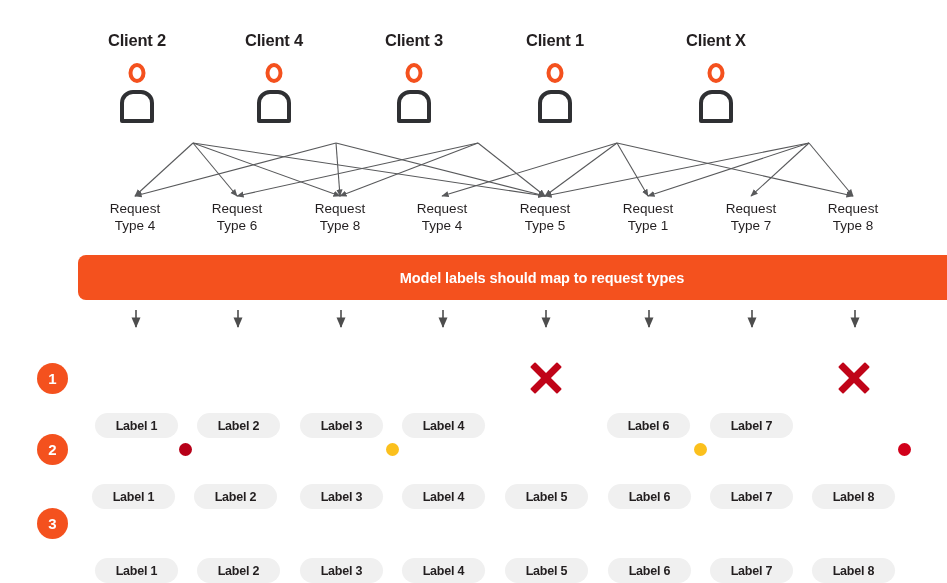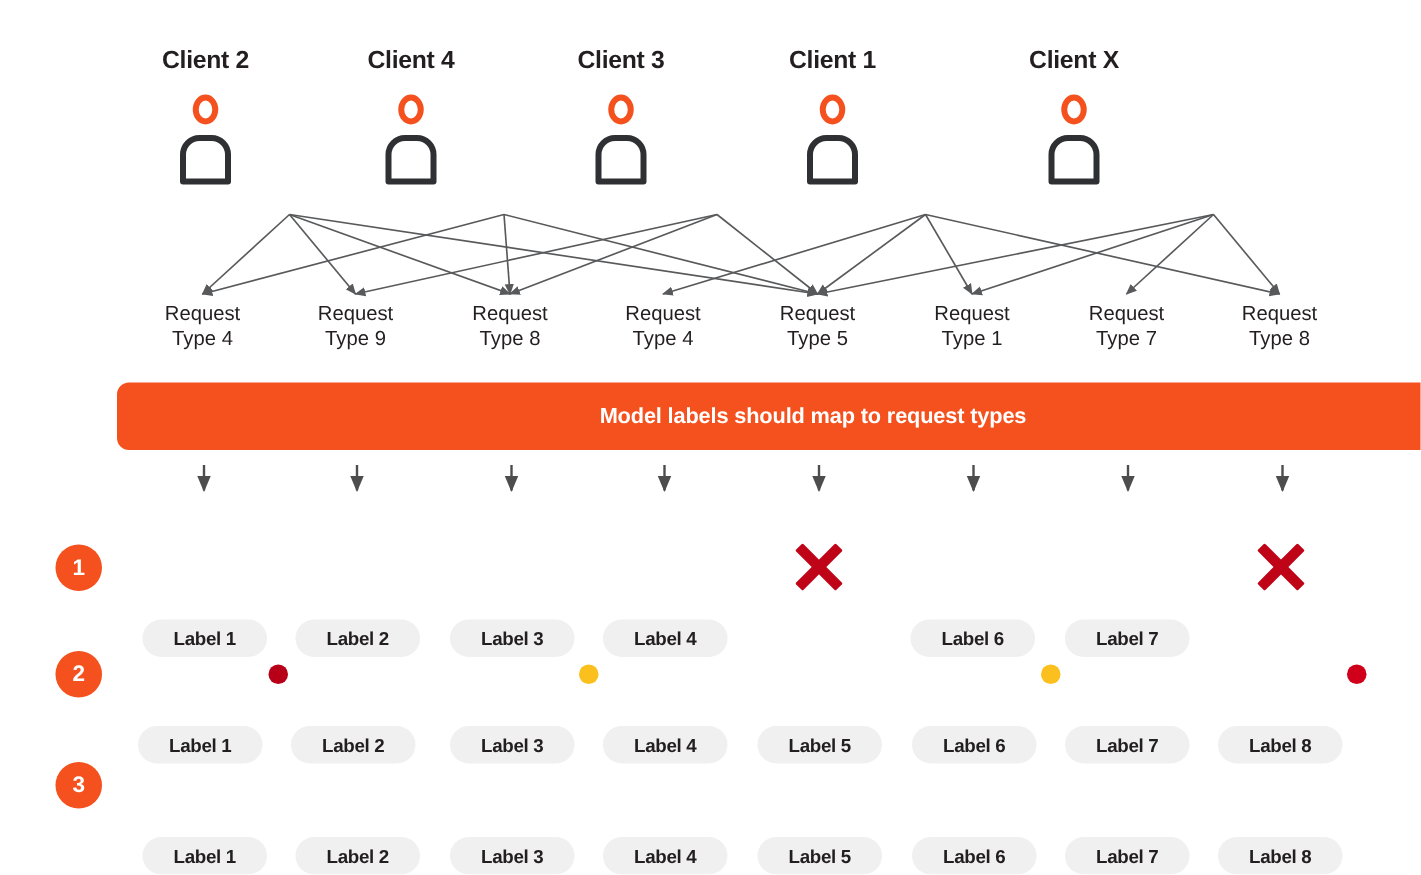--- a/index.html
+++ b/index.html
@@ -147,21 +147,21 @@
       </g>
   </svg>
 
   <div id="requests-layer">
       <div class="req" style="left: 80px; top: 200px;">
         <span>Request</span>
         <span>Type 4</span>
       </div>
       <div class="req" style="left: 182px; top: 200px;">
         <span>Request</span>
-        <span>Type 9</span>
+        <span>Type 6</span>
       </div>
       <div class="req" style="left: 285px; top: 200px;">
         <span>Request</span>
         <span>Type 8</span>
       </div>
       <div class="req" style="left: 387px; top: 200px;">
         <span>Request</span>
         <span>Type 4</span>
       </div>
       <div class="req" style="left: 490px; top: 200px;">

